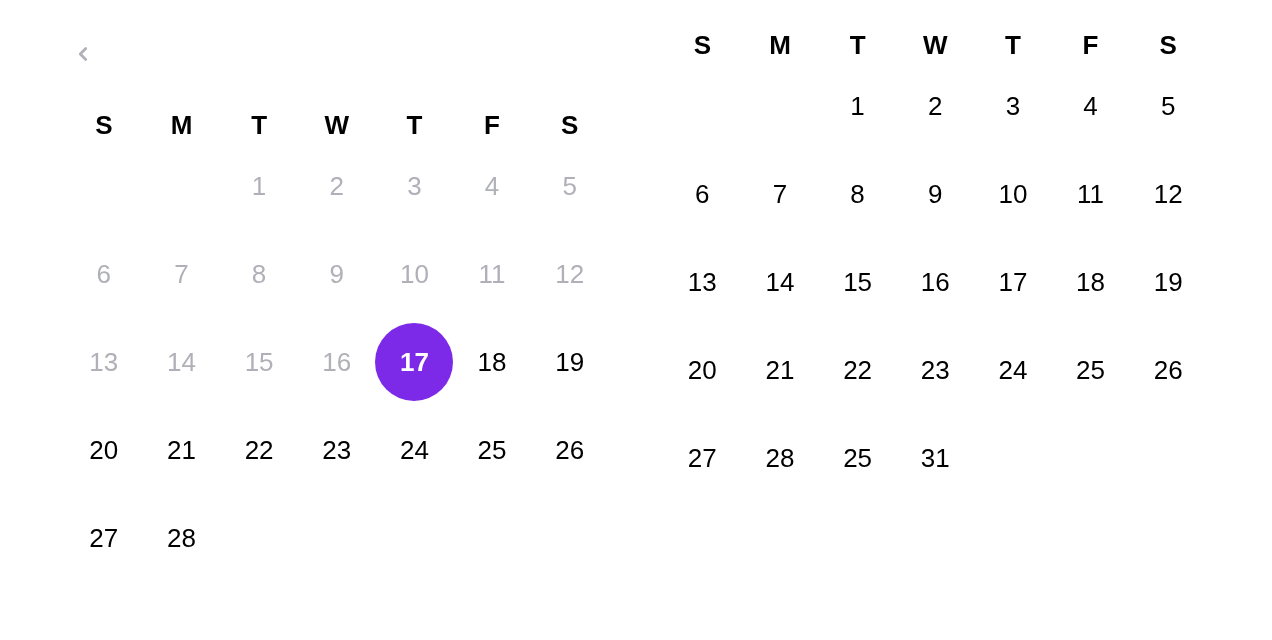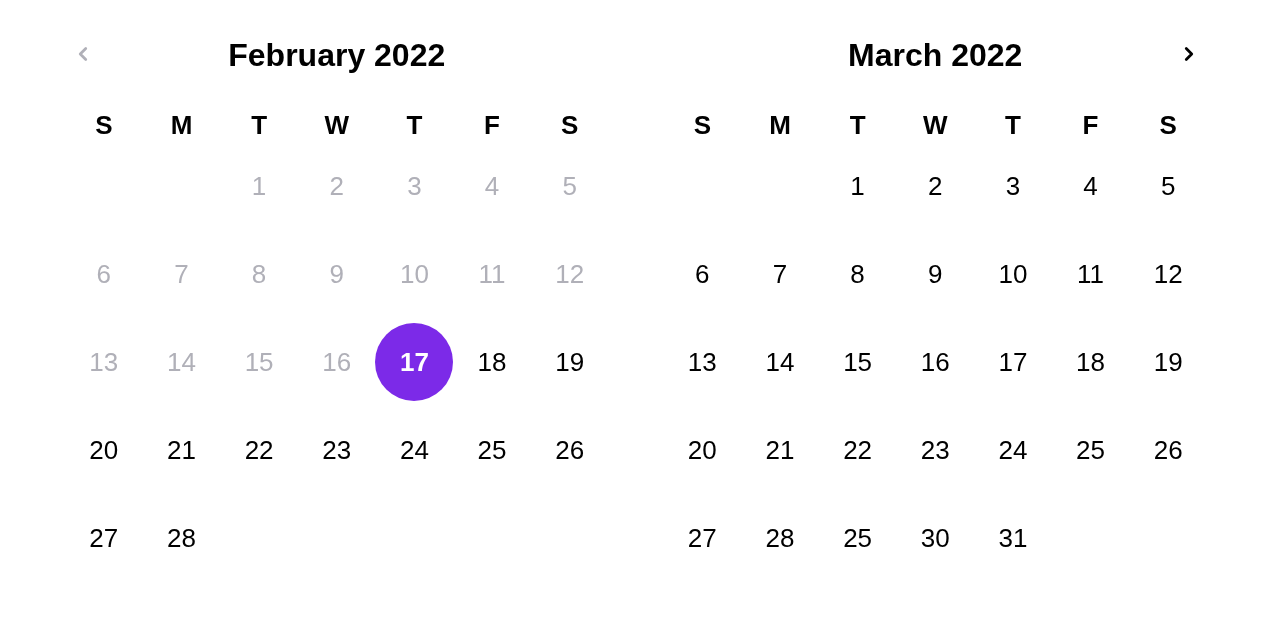--- a/index.html
+++ b/index.html
@@ -111,196 +111,85 @@
 </head>
 <body>
 
 <div class="calendar-container">
   <div class="month-panel">
     <div class="month-header">
       <button class="nav-btn nav-prev">
         <span>
           <svg viewBox="0 0 24 24" fill="none" stroke="#b0b0b8" stroke-width="3" stroke-linecap="round" stroke-linejoin="round">
               <polyline points="15 18 9 12 15 6"></polyline>
-            </svg>
-        </span>
-      </button>
-      <h2 class="month-title">February 2022</h2>
-    </div>
-    <div class="weekday-row">
-      <div class="weekday">S</div>
-      <div class="weekday">M</div>
-      <div class="weekday">T</div>
-      <div class="weekday">W</div>
-      <div class="weekday">T</div>
-      <div class="weekday">F</div>
-      <div class="weekday">S</div>
-    </div>
-    <div class="days-grid">
-        <div class="day-cell empty"></div>
-        <div class="day-cell empty"></div>
-        <div class="day-cell disabled">
-          <span class="day-num">1</span>
-        </div>
-        <div class="day-cell disabled">
-          <span class="day-num">2</span>
-        </div>
-        <div class="day-cell disabled">
-          <span class="day-num">3</span>
-        </div>
-        <div class="day-cell disabled">
-          <span class="day-num">4</span>
-        </div>
-        <div class="day-cell disabled">
-          <span class="day-num">5</span>
-        </div>
-        <div class="day-cell disabled">
-          <span class="day-num">6</span>
-        </div>
-        <div class="day-cell disabled">
-          <span class="day-num">7</span>
-        </div>
-        <div class="day-cell disabled">
-          <span class="day-num">8</span>
-        </div>
-        <div class="day-cell disabled">
-          <span class="day-num">9</span>
-        </div>
-        <div class="day-cell disabled">
-          <span class="day-num">10</span>
-        </div>
-        <div class="day-cell disabled">
-          <span class="day-num">11</span>
-        </div>
-        <div class="day-cell disabled">
-          <span class="day-num">12</span>
-        </div>
-        <div class="day-cell disabled">
-          <span class="day-num">13</span>
-        </div>
-        <div class="day-cell disabled">
-          <span class="day-num">14</span>
-        </div>
-        <div class="day-cell disabled">
-          <span class="day-num">15</span>
-        </div>
-        <div class="day-cell disabled">
-          <span class="day-num">16</span>
-        </div>
-        <div class="day-cell selected">
-          <span class="day-num">17</span>
-        </div>
-        <div class="day-cell">
-          <span class="day-num">18</span>
-        </div>
-        <div class="day-cell">
-          <span class="day-num">19</span>
-        </div>
-        <div class="day-cell">
-          <span class="day-num">20</span>
-        </div>
-        <div class="day-cell">
-          <span class="day-num">21</span>
-        </div>
-        <div class="day-cell">
-          <span class="day-num">22</span>
-        </div>
-        <div class="day-cell">
-          <span class="day-num">23</span>
-        </div>
-        <div class="day-cell">
-          <span class="day-num">24</span>
-        </div>
-        <div class="day-cell">
-          <span class="day-num">25</span>
-        </div>
-        <div class="day-cell">
-          <span class="day-num">26</span>
-        </div>
-        <div class="day-cell">
-          <span class="day-num">27</span>
-        </div>
-        <div class="day-cell">
-          <span class="day-num">28</span>
-        </div>
-      </div>
-  </div>
-
-  <div class="month-panel">
-    <div class="month-header">
-      <h2 class="month-title">March 2022</h2>
-      <button class="nav-btn nav-next">
-        <span>
-          <svg viewBox="0 0 24 24" fill="none" stroke="#000" stroke-width="3" stroke-linecap="round" stroke-linejoin="round">
-              <polyline points="9 18 15 12 9 6"></polyline>
             </svg>
         </span>
       </button>
     </div>
     <div class="weekday-row">
       <div class="weekday">S</div>
       <div class="weekday">M</div>
       <div class="weekday">T</div>
       <div class="weekday">W</div>
       <div class="weekday">T</div>
       <div class="weekday">F</div>
       <div class="weekday">S</div>
     </div>
     <div class="days-grid">
         <div class="day-cell empty"></div>
         <div class="day-cell empty"></div>
-        <div class="day-cell">
+        <div class="day-cell disabled">
           <span class="day-num">1</span>
         </div>
-        <div class="day-cell">
+        <div class="day-cell disabled">
           <span class="day-num">2</span>
         </div>
-        <div class="day-cell">
+        <div class="day-cell disabled">
           <span class="day-num">3</span>
         </div>
-        <div class="day-cell">
+        <div class="day-cell disabled">
           <span class="day-num">4</span>
         </div>
-        <div class="day-cell">
+        <div class="day-cell disabled">
           <span class="day-num">5</span>
         </div>
-        <div class="day-cell">
+        <div class="day-cell disabled">
           <span class="day-num">6</span>
         </div>
-        <div class="day-cell">
+        <div class="day-cell disabled">
           <span class="day-num">7</span>
         </div>
-        <div class="day-cell">
+        <div class="day-cell disabled">
           <span class="day-num">8</span>
         </div>
-        <div class="day-cell">
+        <div class="day-cell disabled">
           <span class="day-num">9</span>
         </div>
-        <div class="day-cell">
+        <div class="day-cell disabled">
           <span class="day-num">10</span>
         </div>
-        <div class="day-cell">
+        <div class="day-cell disabled">
           <span class="day-num">11</span>
         </div>
-        <div class="day-cell">
+        <div class="day-cell disabled">
           <span class="day-num">12</span>
         </div>
-        <div class="day-cell">
+        <div class="day-cell disabled">
           <span class="day-num">13</span>
         </div>
-        <div class="day-cell">
+        <div class="day-cell disabled">
           <span class="day-num">14</span>
         </div>
-        <div class="day-cell">
+        <div class="day-cell disabled">
           <span class="day-num">15</span>
         </div>
-        <div class="day-cell">
+        <div class="day-cell disabled">
           <span class="day-num">16</span>
         </div>
-        <div class="day-cell">
+        <div class="day-cell selected">
           <span class="day-num">17</span>
         </div>
         <div class="day-cell">
           <span class="day-num">18</span>
         </div>
         <div class="day-cell">
           <span class="day-num">19</span>
         </div>
         <div class="day-cell">
           <span class="day-num">20</span>
@@ -322,24 +211,121 @@
         </div>
         <div class="day-cell">
           <span class="day-num">26</span>
         </div>
         <div class="day-cell">
           <span class="day-num">27</span>
         </div>
         <div class="day-cell">
           <span class="day-num">28</span>
         </div>
+      </div>
+  </div>
+
+  <div class="month-panel">
+    <div class="weekday-row">
+      <div class="weekday">S</div>
+      <div class="weekday">M</div>
+      <div class="weekday">T</div>
+      <div class="weekday">W</div>
+      <div class="weekday">T</div>
+      <div class="weekday">F</div>
+      <div class="weekday">S</div>
+    </div>
+    <div class="days-grid">
+        <div class="day-cell empty"></div>
+        <div class="day-cell empty"></div>
+        <div class="day-cell">
+          <span class="day-num">1</span>
+        </div>
+        <div class="day-cell">
+          <span class="day-num">2</span>
+        </div>
+        <div class="day-cell">
+          <span class="day-num">3</span>
+        </div>
+        <div class="day-cell">
+          <span class="day-num">4</span>
+        </div>
+        <div class="day-cell">
+          <span class="day-num">5</span>
+        </div>
+        <div class="day-cell">
+          <span class="day-num">6</span>
+        </div>
+        <div class="day-cell">
+          <span class="day-num">7</span>
+        </div>
+        <div class="day-cell">
+          <span class="day-num">8</span>
+        </div>
+        <div class="day-cell">
+          <span class="day-num">9</span>
+        </div>
+        <div class="day-cell">
+          <span class="day-num">10</span>
+        </div>
+        <div class="day-cell">
+          <span class="day-num">11</span>
+        </div>
+        <div class="day-cell">
+          <span class="day-num">12</span>
+        </div>
+        <div class="day-cell">
+          <span class="day-num">13</span>
+        </div>
+        <div class="day-cell">
+          <span class="day-num">14</span>
+        </div>
+        <div class="day-cell">
+          <span class="day-num">15</span>
+        </div>
+        <div class="day-cell">
+          <span class="day-num">16</span>
+        </div>
+        <div class="day-cell">
+          <span class="day-num">17</span>
+        </div>
+        <div class="day-cell">
+          <span class="day-num">18</span>
+        </div>
+        <div class="day-cell">
+          <span class="day-num">19</span>
+        </div>
+        <div class="day-cell">
+          <span class="day-num">20</span>
+        </div>
+        <div class="day-cell">
+          <span class="day-num">21</span>
+        </div>
+        <div class="day-cell">
+          <span class="day-num">22</span>
+        </div>
+        <div class="day-cell">
+          <span class="day-num">23</span>
+        </div>
+        <div class="day-cell">
+          <span class="day-num">24</span>
+        </div>
         <div class="day-cell">
           <span class="day-num">25</span>
         </div>
         <div class="day-cell">
-          <span class="day-num">30</span>
+          <span class="day-num">26</span>
+        </div>
+        <div class="day-cell">
+          <span class="day-num">27</span>
+        </div>
+        <div class="day-cell">
+          <span class="day-num">28</span>
+        </div>
+        <div class="day-cell">
+          <span class="day-num">25</span>
         </div>
         <div class="day-cell">
           <span class="day-num">31</span>
         </div>
       </div>
   </div>
 </div>
 
 </body></html>

